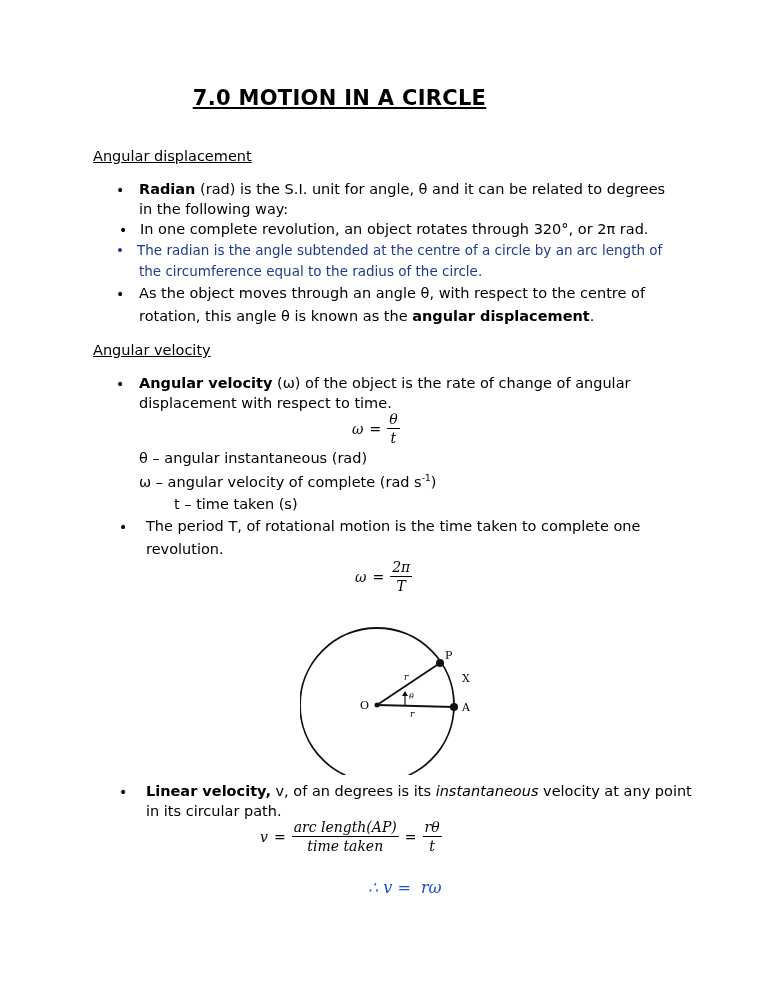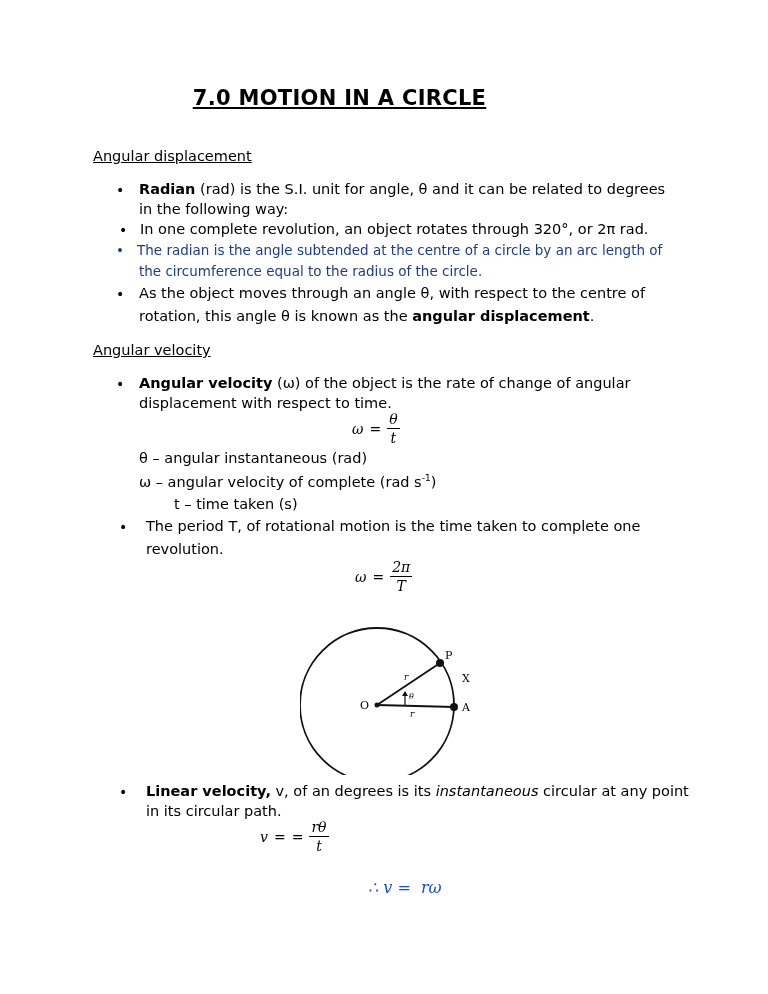--- a/index.html
+++ b/index.html
@@ -94,27 +94,31 @@
   <text x="145" y="34" font-family="DejaVu Serif, serif" font-size="11">P</text>
   <text x="162" y="86" font-family="DejaVu Serif, serif" font-size="11">A</text>
   <text x="162" y="57" font-family="DejaVu Serif, serif" font-size="11">X</text>
   <text x="104" y="55" font-family="DejaVu Serif, serif" font-style="italic" font-size="9">r</text>
   <text x="110" y="92" font-family="DejaVu Serif, serif" font-style="italic" font-size="9">r</text>
   <text x="109" y="74" font-family="DejaVu Serif, serif" font-style="italic" font-size="8">θ</text>
 </svg>
 
 <div class="abs bullet" style="left:119px; top:784px;">•</div>
 <div class="abs line" style="left:146px; top:783px;">
-  <b>Linear velocity,</b><span> v, of an degrees is its </span><i>instantaneous</i><span> circular at any point</span>
+  <b>Linear velocity,</b><span> v, of an degrees is its </span><i>instantaneous</i><span> velocity at any point</span>
 </div>
 <div class="abs line" style="left:146px; top:803px;">in its circular path.</div>
 
 <div class="abs eq math" style="left:260px; top:818px;">
   <span>v</span>
   <span style="font-style:normal;">=</span>
+  <span class="frac">
+    <span class="num">arc length(AP)</span>
+    <span class="den">time taken</span>
+  </span>
   <span style="font-style:normal;">=</span>
   <span class="frac">
     <span class="num">rθ</span>
     <span class="den">t</span>
   </span>
 </div>
 
 <div class="abs math" style="left:368px; top:878px; color:#1d4ed8; font-size:16px; white-space:pre;">∴ v =  rω</div>
 
 </body></html>

